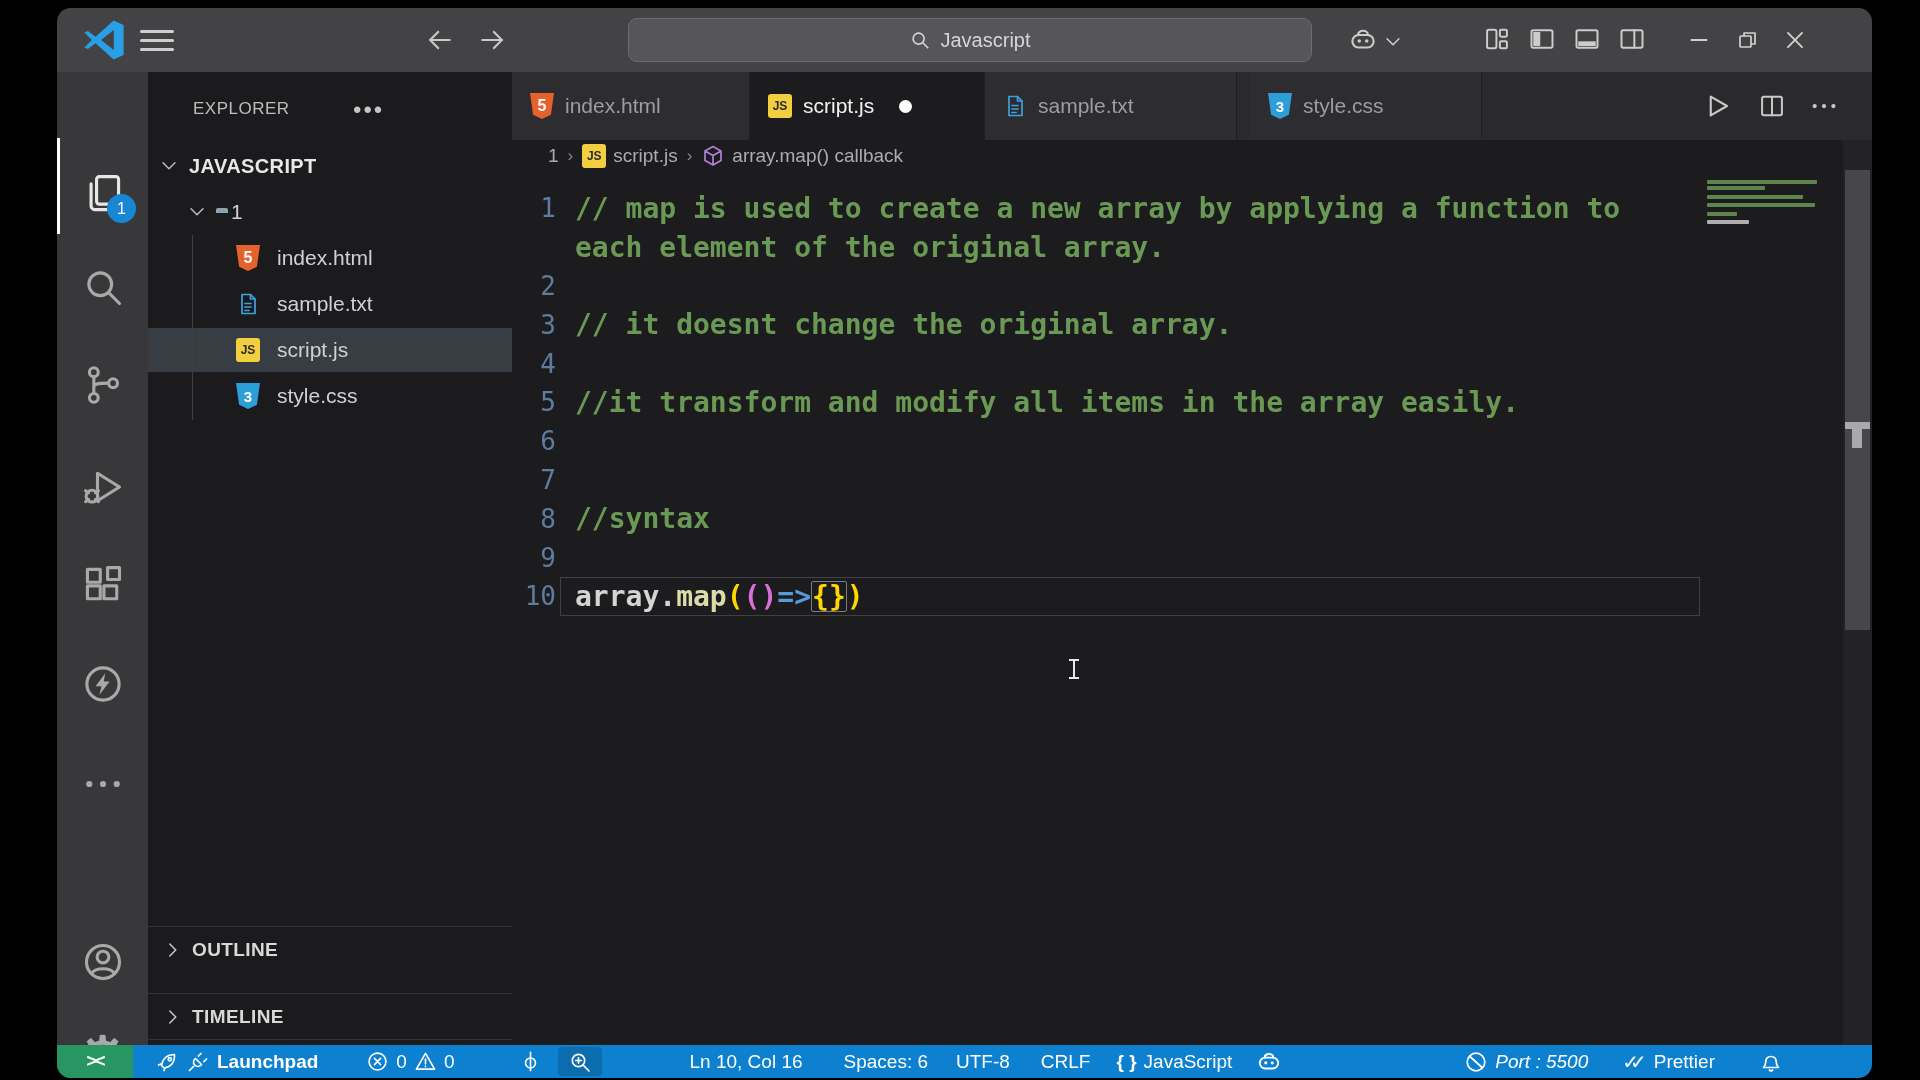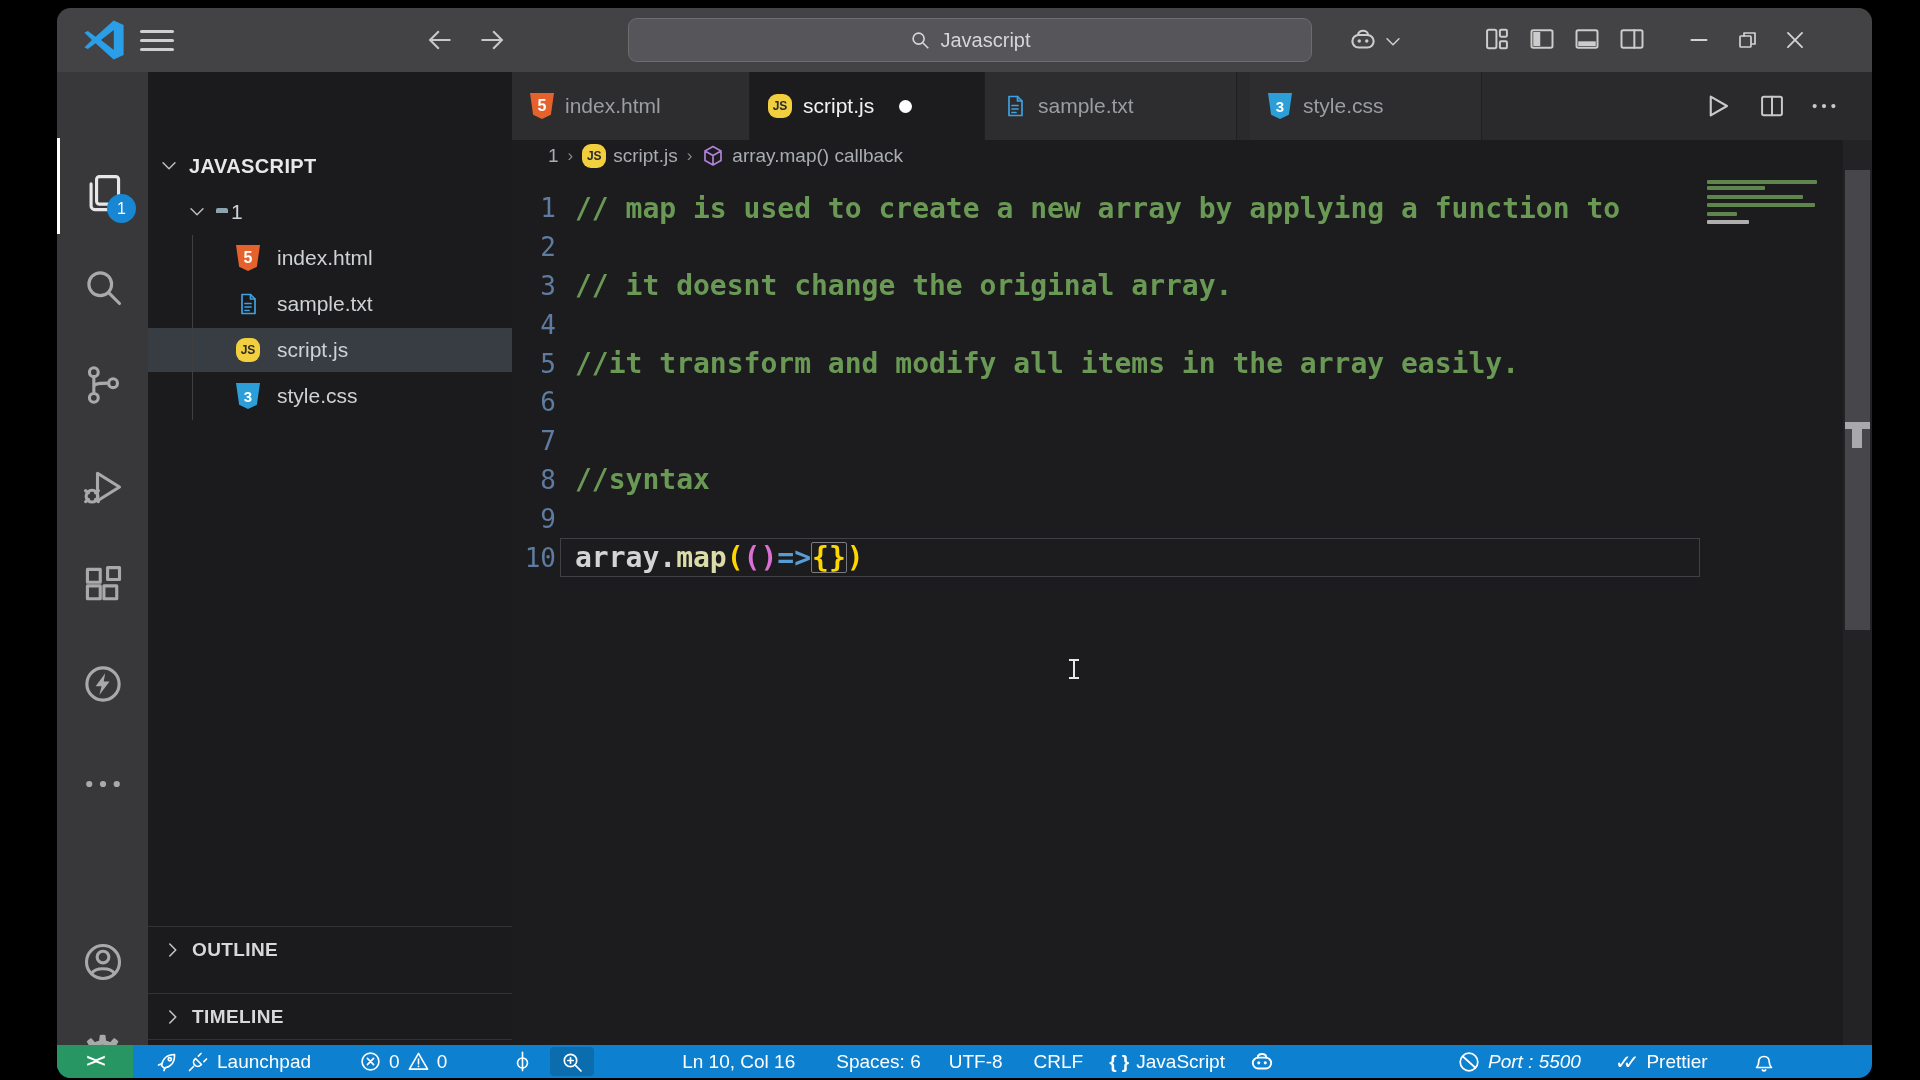--- a/index.html
+++ b/index.html
@@ -35,21 +35,21 @@
   .indent-guide{position:absolute;left:44px;top:163px;width:1px;height:185px;background:#3f3f42;}
   .sb-panel{position:absolute;left:0;width:100%;height:46px;border-top:1px solid #333336;display:flex;align-items:center;cursor:pointer;}
   .sb-panel .chev{width:22px;height:22px;margin-left:14px;color:#c5c5c5;}
   .sb-panel .lbl{font-weight:bold;font-size:19px;color:#d8d8d8;margin-left:8px;letter-spacing:.4px;}
   
   .fico{flex:none;display:flex;align-items:center;justify-content:center;}
   .ico-html{width:24px;height:26px;background:#e5622d;clip-path:polygon(0 0,100% 0,87% 84%,50% 100%,13% 84%);
     color:#fff;font-size:16px;font-weight:bold;}
   .ico-css{width:24px;height:26px;background:#2d9fd8;clip-path:polygon(0 0,100% 0,87% 84%,50% 100%,13% 84%);
     color:#fff;font-size:15px;font-weight:bold;}
-  .ico-js{width:24px;height:24px;background:#f2cf3e;border-radius:9px;color:#2b2b2b;font-size:12px;font-weight:bold;}
+  .ico-js{width:24px;height:24px;background:#f2cf3e;border-radius:3px;color:#2b2b2b;font-size:12px;font-weight:bold;}
   .ico-txt{width:24px;height:26px;color:#3ea1e0;}
   .ico-folder{position:relative;width:27px;height:19px;background:#8da3b0;border-radius:2px;margin-top:4px;}
   .ico-folder:before{content:"";position:absolute;left:0;top:-4px;width:12px;height:5px;background:#8da3b0;border-radius:2px 2px 0 0;}
   
   .main{position:absolute;left:455px;top:64px;right:0;bottom:33px;background:#1c1c1e;}
   .tabstrip{position:absolute;left:0;top:0;width:100%;height:68px;background:#2a2a2c;}
   .tab{position:absolute;top:0;height:68px;display:flex;align-items:center;gap:11px;padding:0 18px;box-sizing:border-box;
     font-size:21px;color:#9b9ea1;border-right:1px solid #1f1f21;cursor:pointer;background:#2d2d2f;}
   .tab.active{background:#1c1c1e;color:#f2f2f2;border-right:1px solid #1f1f21;}
   .dirty-dot{width:13px;height:13px;border-radius:50%;background:#fff;margin-left:14px;}
@@ -242,20 +242,24 @@
             <svg viewBox="0 0 24 24" width="19" height="19" fill="none" stroke="currentColor" stroke-width="1.7" stroke-linecap="round" stroke-linejoin="round" style="color:#fff">
               <circle cx="12" cy="12" r="8.5"></circle>
               <path d="M12 7.5 V12 l3.5 2.5"></path>
             </svg>
           </span>
         </div>
       </div>
   </div>
 
   <div class="sidebar">
+    <div class="sb-header">
+      <div class="sb-title">EXPLORER</div>
+      <div class="sb-dots">•••</div>
+    </div>
     <div id="sb-tree">
         <div class="tree-row" style="top: 72px;">
           <span class="chev" style="margin-left:10px">
             <svg viewBox="0 0 24 24" width="22" height="22" fill="none" stroke="currentColor" stroke-width="1.7" stroke-linecap="round" stroke-linejoin="round">
               <path d="M5.5 8.5 l6.5 6.5 6.5-6.5"></path>
             </svg>
           </span>
           <span class="ws-label" style="margin-left:9px">JAVASCRIPT</span>
         </div>
         <div class="tree-row" style="top: 118px;">
@@ -395,20 +399,21 @@
                 <path d="M12 2.5 l8 4.5 v9.5 l-8 4.5 -8-4.5 V7 z M12 11.5 l8-4.5 M12 11.5 L4 7 M12 11.5 V21"></path>
               </svg>
             </span>
             <span>array.map() callback</span>
           </span>
         </span>
       </div>
     <div class="code">
         <div id="code-lines">
           <div class="code-row"><span class="gutter">1</span><span class="code-text"><span style="color: rgb(106, 153, 85);">// map is used to create a new array by applying a function to</span></span></div>
+          <div class="code-row"><span class="gutter"></span><span class="code-text"><span style="color: rgb(106, 153, 85);">each element of the original array.</span></span></div>
           <div class="code-row"><span class="gutter">2</span><span class="code-text"></span></div>
           <div class="code-row"><span class="gutter">3</span><span class="code-text"><span style="color: rgb(106, 153, 85); text-align: right;">// it doesnt change the original array.</span></span></div>
           <div class="code-row"><span class="gutter">4</span><span class="code-text"></span></div>
           <div class="code-row"><span class="gutter">5</span><span class="code-text"><span style="color: rgb(106, 153, 85);">//it transform and modify all items in the array easily.</span></span></div>
           <div class="code-row"><span class="gutter">6</span><span class="code-text"></span></div>
           <div class="code-row"><span class="gutter">7</span><span class="code-text"></span></div>
           <div class="code-row"><span class="gutter">8</span><span class="code-text"><span style="color: rgb(106, 153, 85);">//syntax</span></span></div>
           <div class="code-row"><span class="gutter">9</span><span class="code-text"></span></div>
           <div class="code-row"><span class="cur-line-box"></span><span class="gutter">10</span><span class="code-text"><span style="color: rgb(212, 212, 212);">array</span><span style="color: rgb(212, 212, 212);">.</span><span style="color: rgb(220, 220, 170);">map</span><span style="color: rgb(255, 215, 0);">(</span><span style="color: rgb(218, 112, 214);">()</span><span style="color: rgb(86, 156, 214);">=&gt;</span><span class="tok-box" style="color: rgb(255, 215, 0);">{}</span><span style="color: rgb(255, 215, 0);">)</span></span></div>
         </div>
@@ -430,21 +435,21 @@
     <div class="ibeam"></div>
   </div>
 
   <div class="statusbar">
     <div id="st-left" style="display:flex;align-items:center;height:33px;">
         <div class="st-item st-remote" style="margin-left: 0px;">
           <span style="display:flex">
             <span style="font-weight:bold;font-size:18px;letter-spacing:-2px;">&gt;&lt;</span>
           </span>
         </div>
-        <div class="st-item" style="margin-left: 20px;">
+        <div class="st-item" style="margin-left: 20px; font-weight: bold;">
           <span style="display:flex">
             <svg viewBox="0 0 24 24" width="24" height="24" fill="none" stroke="currentColor" stroke-width="1.7" stroke-linecap="round" stroke-linejoin="round">
               <path d="M19.5 4.5 c-7.5 0-12 4.5-13 11 l2.5 2.5 c6.5-1 11-5.5 10.5-13.5 z"></path>
               <circle cx="14.8" cy="9.2" r="1.6"></circle>
               <path d="M6 14 l-2.5 1 M10 18 l-1 2.5"></path>
             </svg>
           </span>
           <span style="display:flex">
             <svg viewBox="0 0 24 24" width="24" height="24" fill="none" stroke="currentColor" stroke-width="1.7" stroke-linecap="round" stroke-linejoin="round">
               <path d="M7.5 16.5 l-4 4 M9.5 8.5 l6 6 M8.8 9.2 a4.2 4.2 0 0 0 6 6 M15 3.5 l-2.6 2.6 M20.5 9 l-2.6 2.6"></path>

